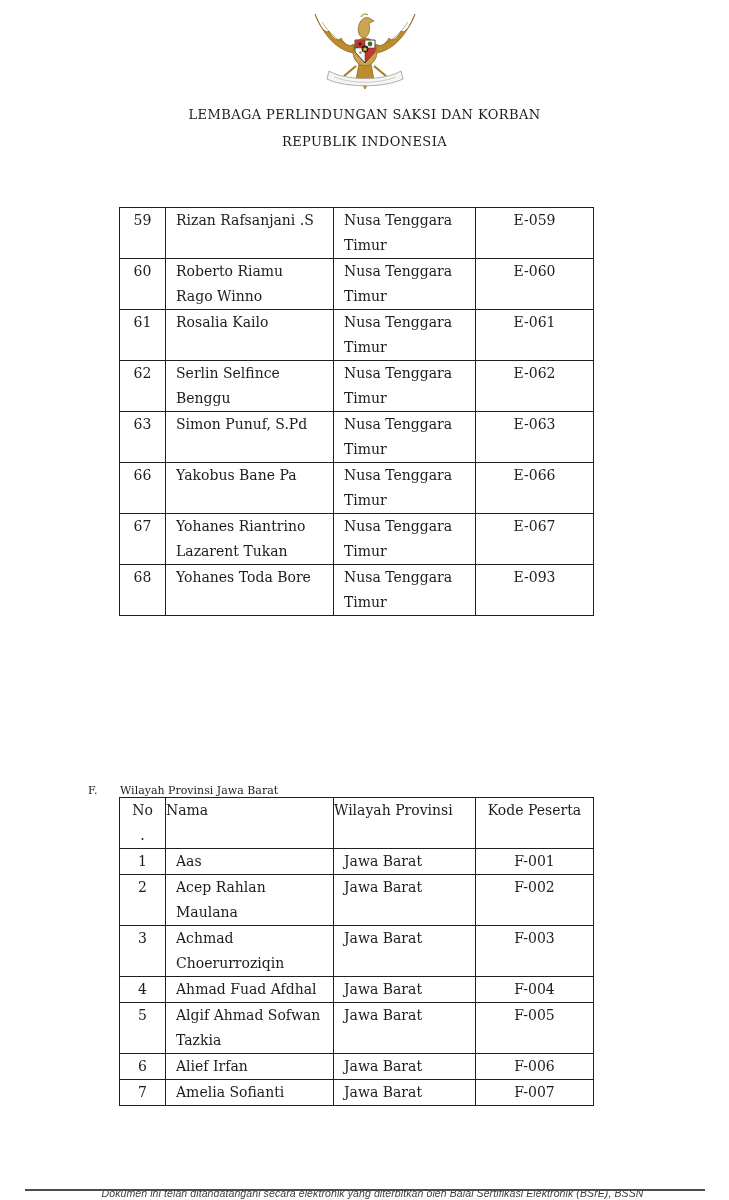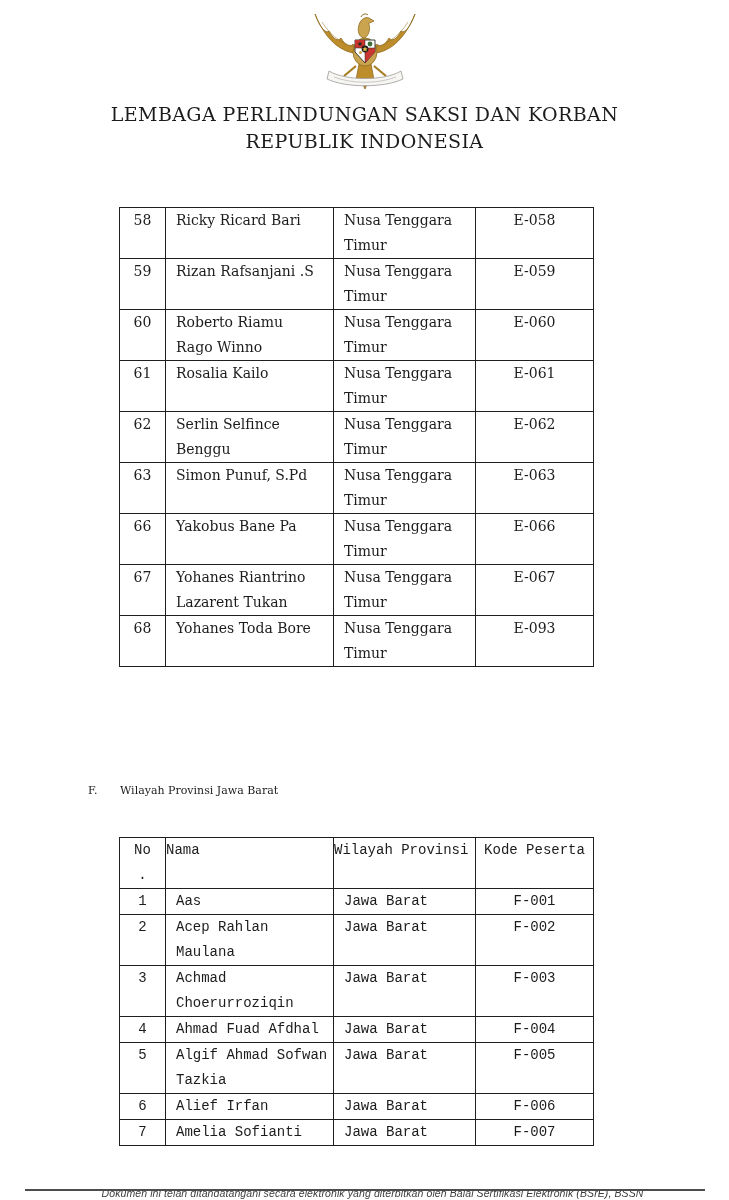--- a/index.html
+++ b/index.html
@@ -19,35 +19,35 @@
     transform: translateX(-50%);
     width: 106px;
     height: 84px;
   }
   .org-title {
     position: absolute;
     top: 101px;
     left: 0;
     width: 100%;
     text-align: center;
-    font-size: 19px;
+    font-size: 13px;
     line-height: 27px;
     letter-spacing: 0.4px;
     color: #1c1c1c;
   }
   table.doc-table {
     position: absolute;
     left: 119px;
     border-collapse: collapse;
     table-layout: fixed;
     width: 474px;
     font-size: 14px;
   }
   #table-continuation { top: 207px; }
-  #table-jabar { top: 837px; font-family: Liberation Mono, monospace; }
+  #table-jabar { top: 797px; }
   .doc-table td, .doc-table th {
     border: 1px solid #1f1f1f;
     vertical-align: top;
     padding: 0;
     line-height: 25px;
     font-weight: normal;
     white-space: pre-line;
     overflow: hidden;
   }
   .doc-table .col-no   { width: 46px;  text-align: center; }
@@ -131,27 +131,20 @@
   </div>
 
   <table class="doc-table" id="table-continuation">
     <colgroup>
         <col class="col-no">
         <col class="col-nama">
         <col class="col-wilayah">
         <col class="col-kode">
       </colgroup>
     <tbody>
-        <tr>
-          <td class="col-no">58</td>
-          <td class="col-nama">Ricky Ricard Bari</td>
-          <td class="col-wilayah">Nusa Tenggara
-Timur</td>
-          <td class="col-kode">E-058</td>
-        </tr>
         <tr>
           <td class="col-no">59</td>
           <td class="col-nama">Rizan Rafsanjani .S</td>
           <td class="col-wilayah">Nusa Tenggara
 Timur</td>
           <td class="col-kode">E-059</td>
         </tr>
         <tr>
           <td class="col-no">60</td>
           <td class="col-nama">Roberto Riamu

